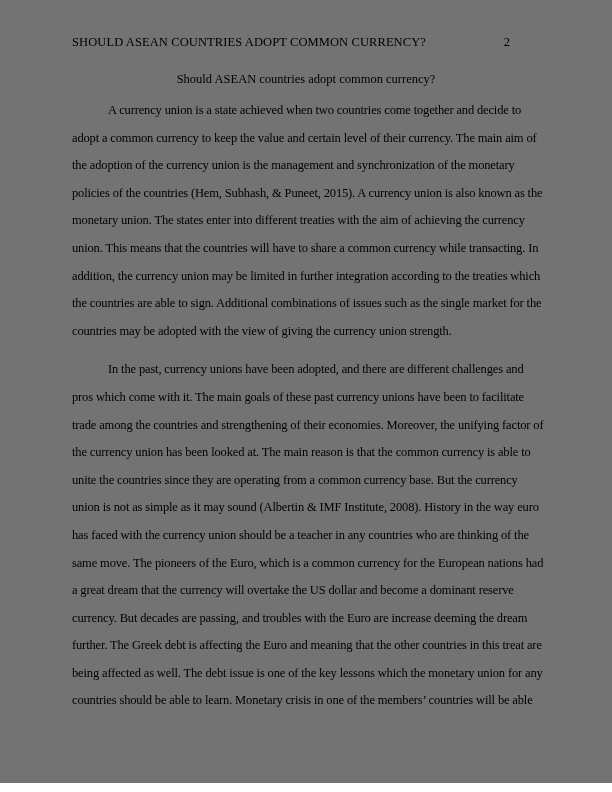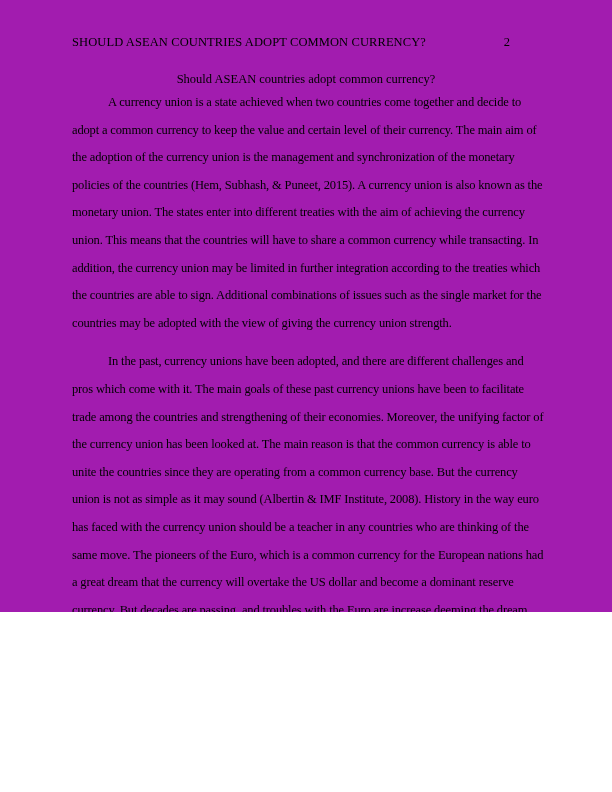--- a/index.html
+++ b/index.html
@@ -3,22 +3,22 @@
 <meta charset="utf-8">
 <style>
   html, body {
     margin: 0;
     padding: 0;
     background: #ffffff;
   }
   .page {
     position: relative;
     width: 612px;
-    height: 612px;
-    background: #a21caf;
+    height: 783px;
+    background: #737373;
     box-sizing: border-box;
     padding: 34px 72px 0 72px;
     font-family: "Liberation Serif", "DejaVu Serif", serif;
     color: #000000;
     overflow: hidden;
   }
   .page-header {
     display: flex;
     justify-content: space-between;
     align-items: baseline;
@@ -32,21 +32,21 @@
     margin-right: 30px;
   }
   .paper-title {
     text-align: center;
     font-size: 12.5px;
     font-weight: normal;
     margin: 21px 0 0 0;
     line-height: 16px;
   }
   .body-text {
-    margin-top: 2px;
+    margin-top: 10px;
   }
   .body-text p {
     margin: 0 0 11px 0;
     font-size: 12.5px;
     line-height: 27.6px;
     letter-spacing: -0.15px;
     text-indent: 36px;
     white-space: pre;
   }
 </style>

